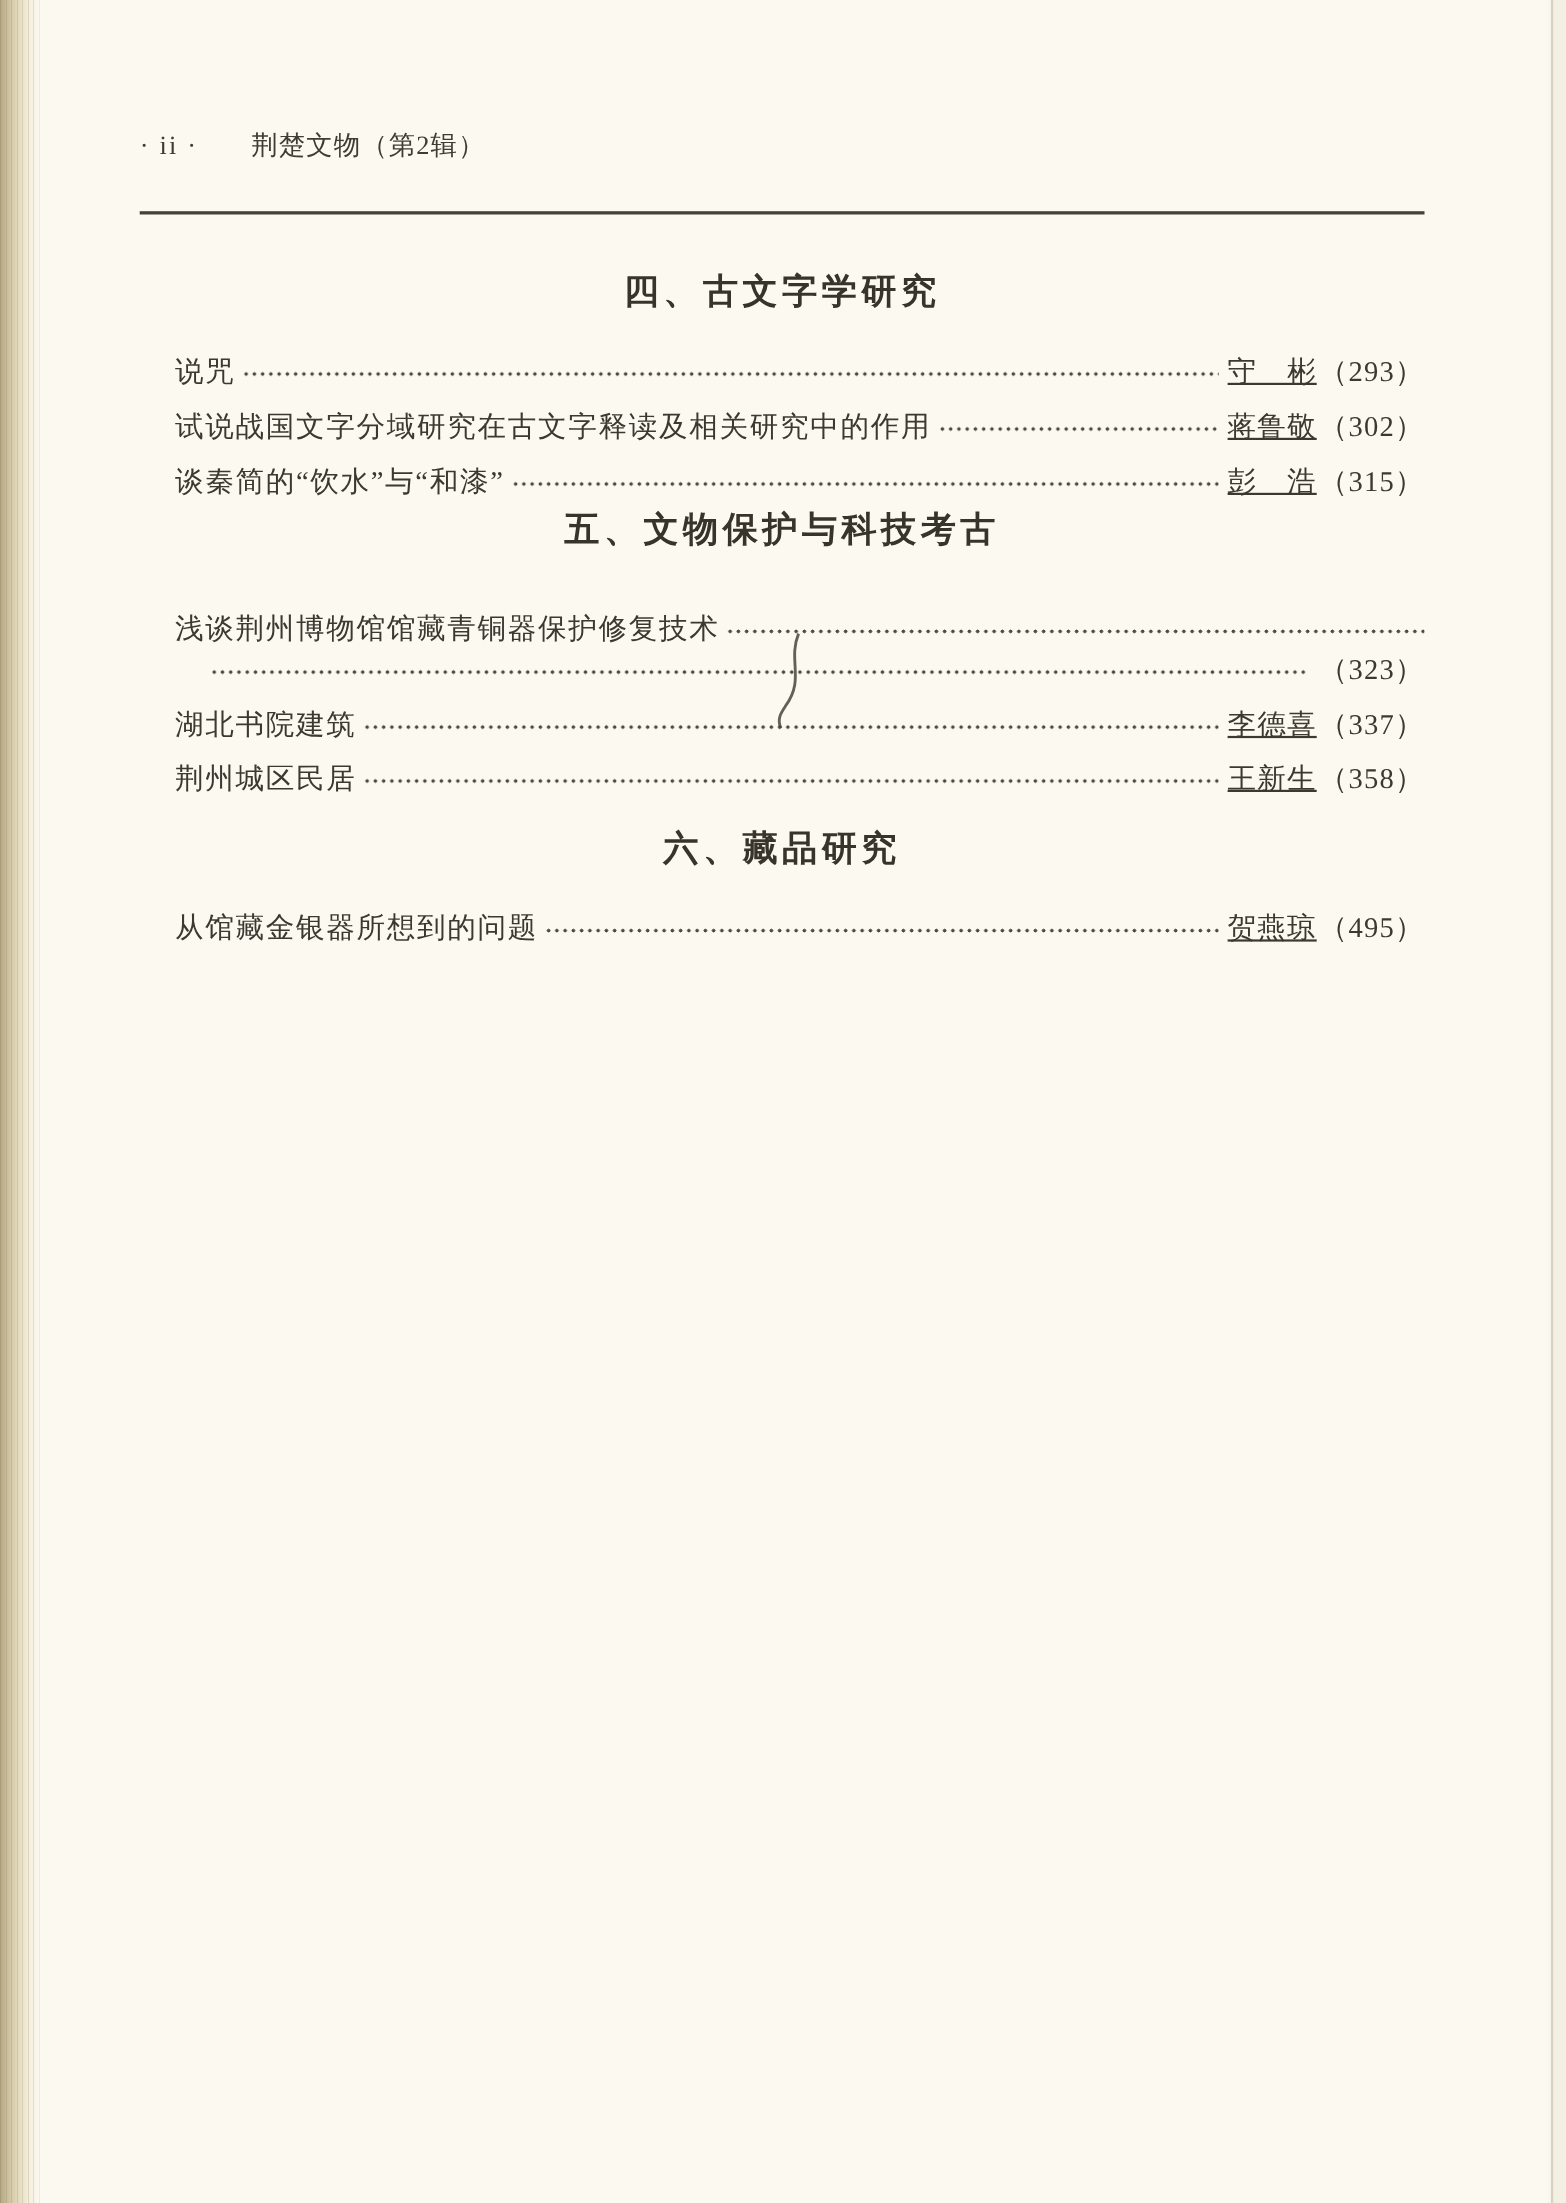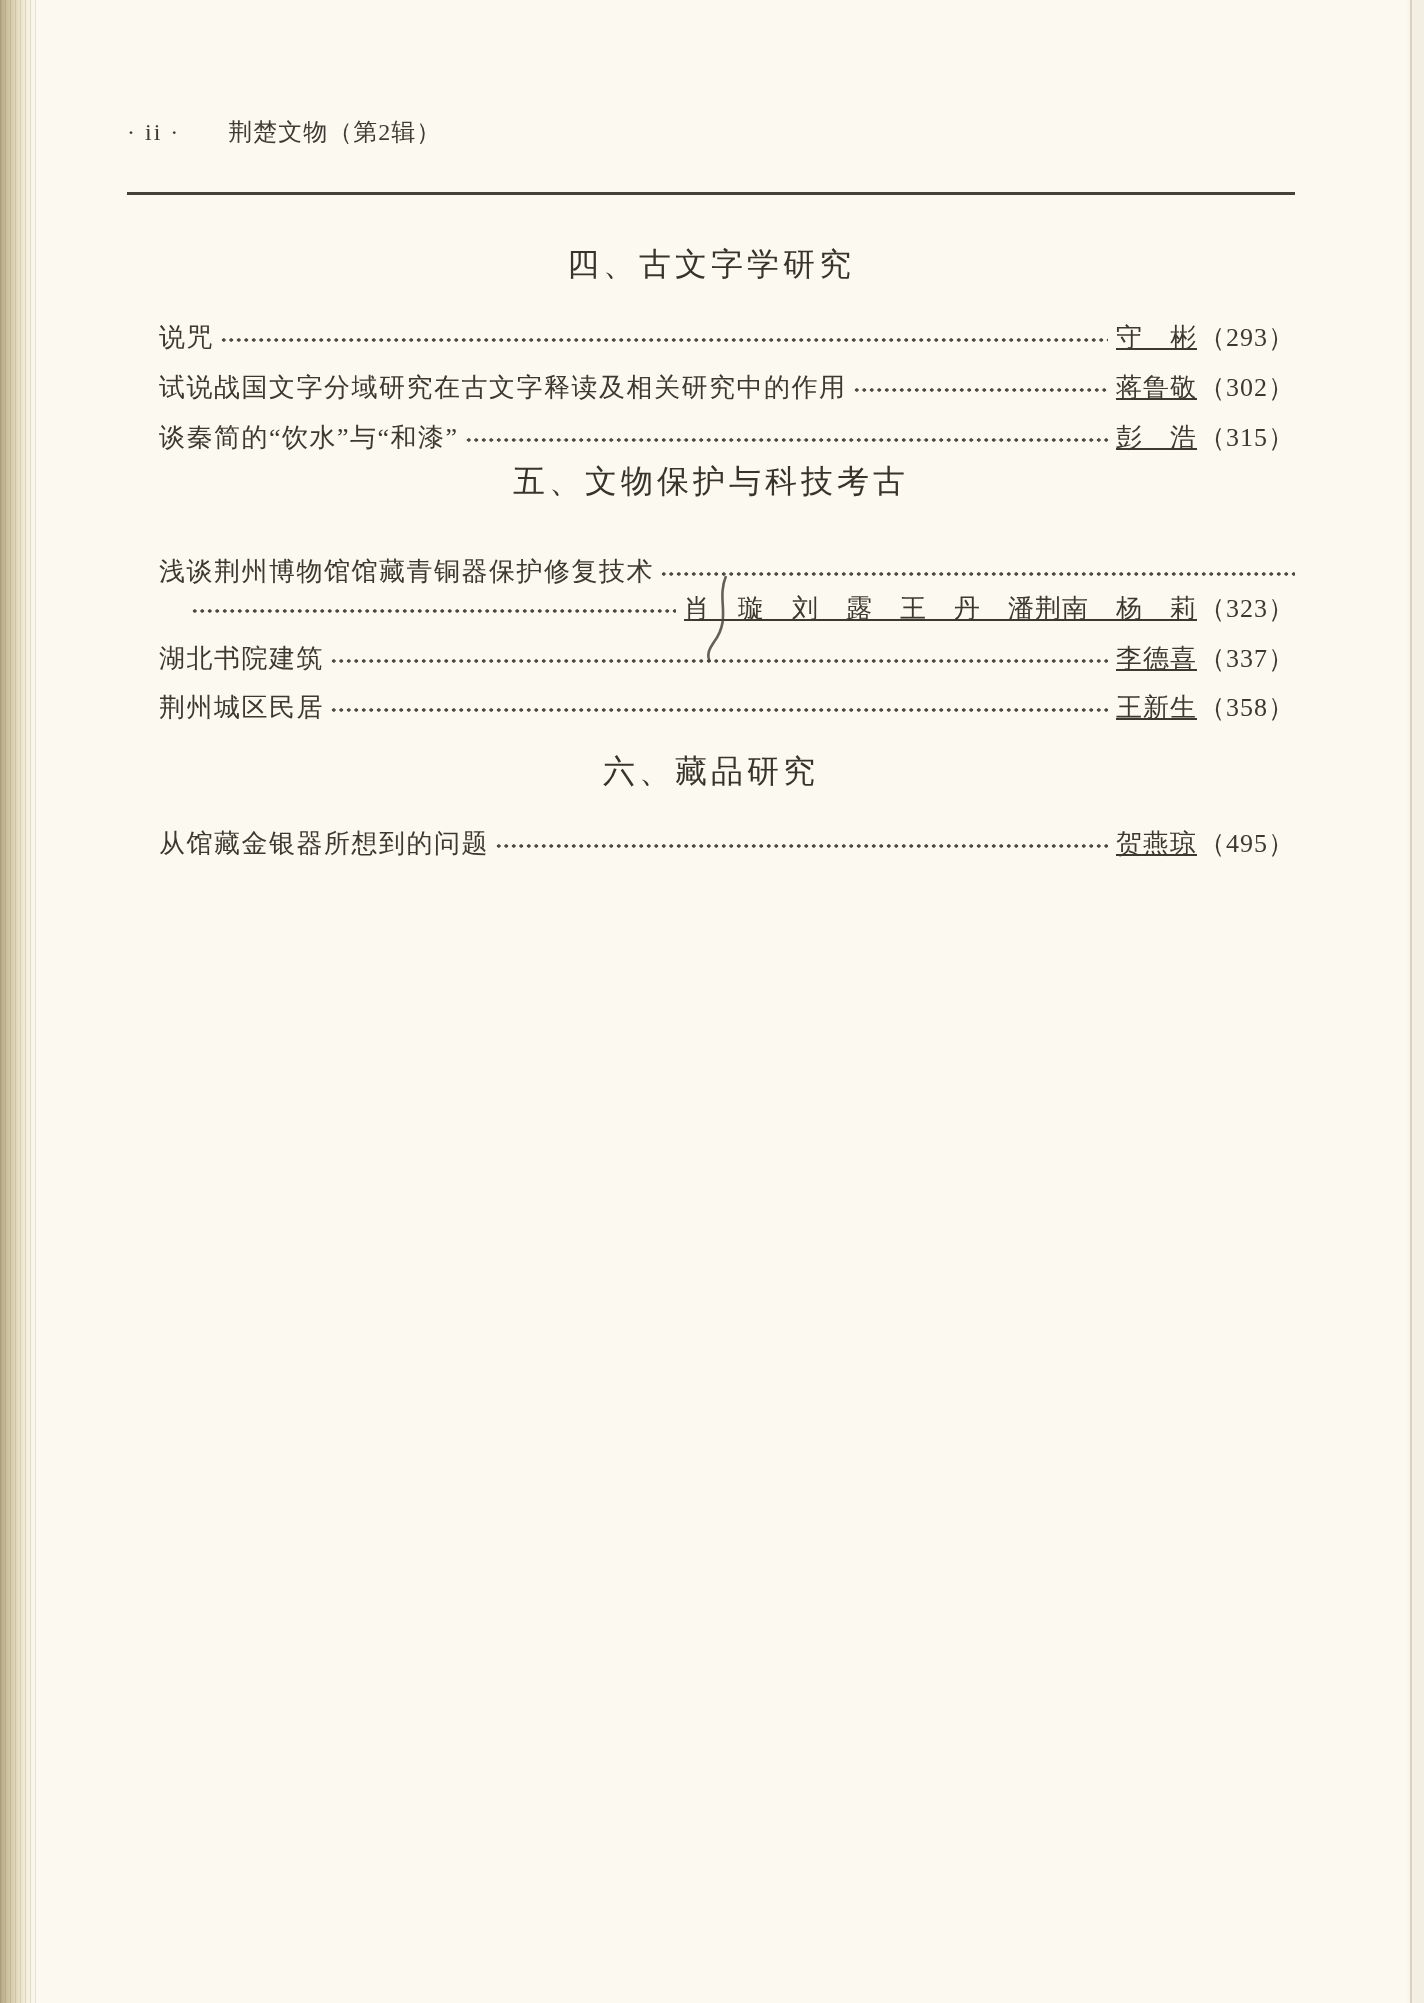--- a/index.html
+++ b/index.html
@@ -30,21 +30,21 @@
   .hdr{
     position:absolute;top:116px;left:0;right:0;
     display:flex;align-items:baseline;gap:48px;
     font-size:24px;color:#403c34;letter-spacing:1px;
   }
   .hdr .folio{letter-spacing:2px;}
   .rule{position:absolute;top:192px;left:0;right:0;height:3px;background:#46423a;}
   .sec-h{
     position:absolute;left:0;right:0;text-align:center;
     font-family:"Liberation Sans","DejaVu Sans",sans-serif;
-    font-weight:400;font-size:32px;letter-spacing:4px;color:#38342c;
+    font-weight:700;font-size:32px;letter-spacing:4px;color:#38342c;
   }
   .row{
     position:absolute;left:0;right:0;
     display:flex;align-items:baseline;
     font-size:26px;line-height:36px;color:#3d3931;white-space:pre;margin-left:32px;
   }
   .row .title{letter-spacing:1.5px;flex:0 0 auto;}
   .row .dots{
     flex:1 1 auto;height:6px;align-self:center;margin:4px 8px 0 6px;
     background-image:radial-gradient(circle,#4e4a40 1.5px,rgba(0,0,0,0) 1.9px);
@@ -96,21 +96,20 @@
   </div>
 
   <div class="sec-h" style="top:460px">五、文物保护与科技考古</div>
 
   <div class="row" style="top:554px">
     <span class="title">浅谈荆州博物馆馆藏青铜器保护修复技术</span>
     <span class="dots to-end"></span>
   </div>
   <div class="row indent" style="top:591px">
     <span class="dots"></span>
-    <span class="author">肖　璇　刘　露　王　丹　潘荆南　杨　莉</span>
     <span class="pageno">（323）</span>
   </div>
 
   <div class="row" style="top:641px">
     <span class="title">湖北书院建筑</span>
     <span class="dots"></span>
     <span class="author">李德喜</span>
     <span class="pageno">（337）</span>
   </div>
 

